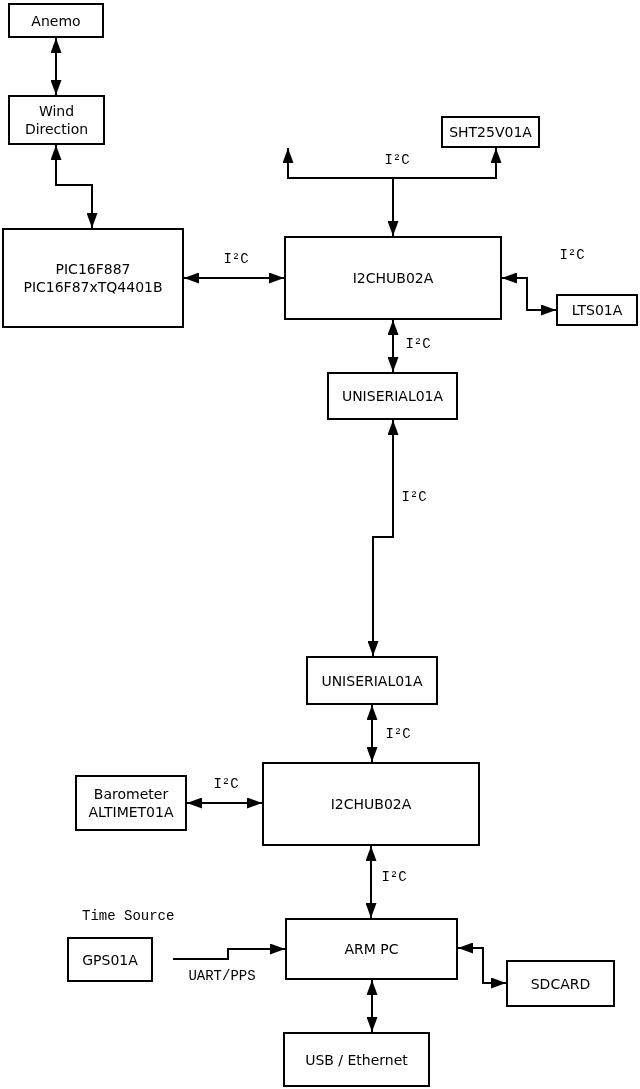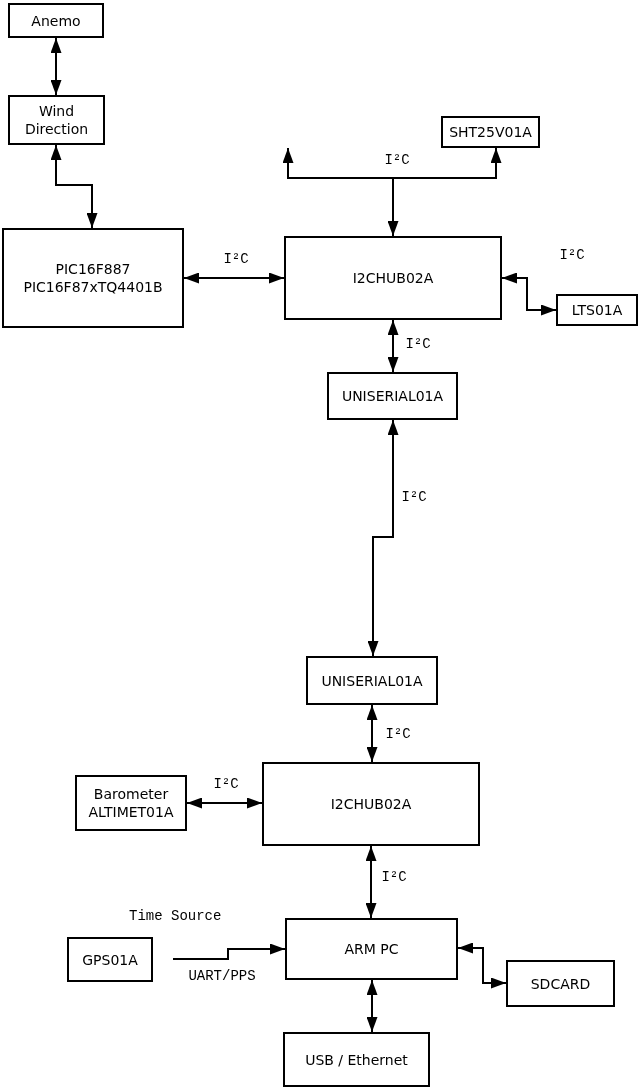--- a/index.html
+++ b/index.html
@@ -28,21 +28,21 @@
     white-space: nowrap;
   }
   .lbl {
     position: absolute;
     font-size: 14px;
     line-height: 16px;
     white-space: nowrap;
     transform: translateX(-50%);
     font-family: Liberation Mono, monospace;
   }
-  .lbl-left { transform: none; margin-left: 47px; }
+  .lbl-left { transform: none; }
 </style>
 </head>
 <body>
 
 <div id="stage">
 
   <svg id="wires" width="640" height="1089" viewBox="0 0 640 1089">
     <defs>
       <marker id="arrow" markerWidth="15" markerHeight="11" refX="15" refY="5.5" orient="auto-start-reverse" markerUnits="userSpaceOnUse">
         <path d="M0,0 L15,5.5 L0,11 Z" fill="#000000"></path>

